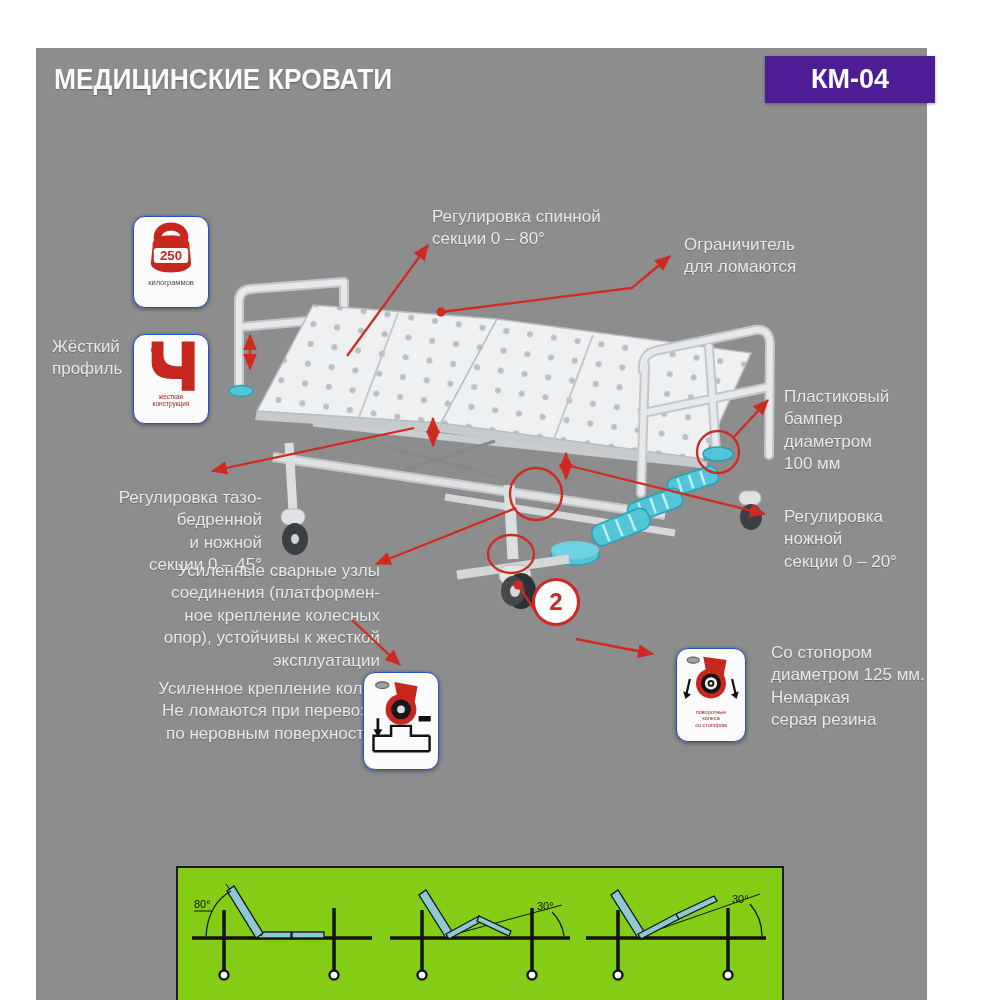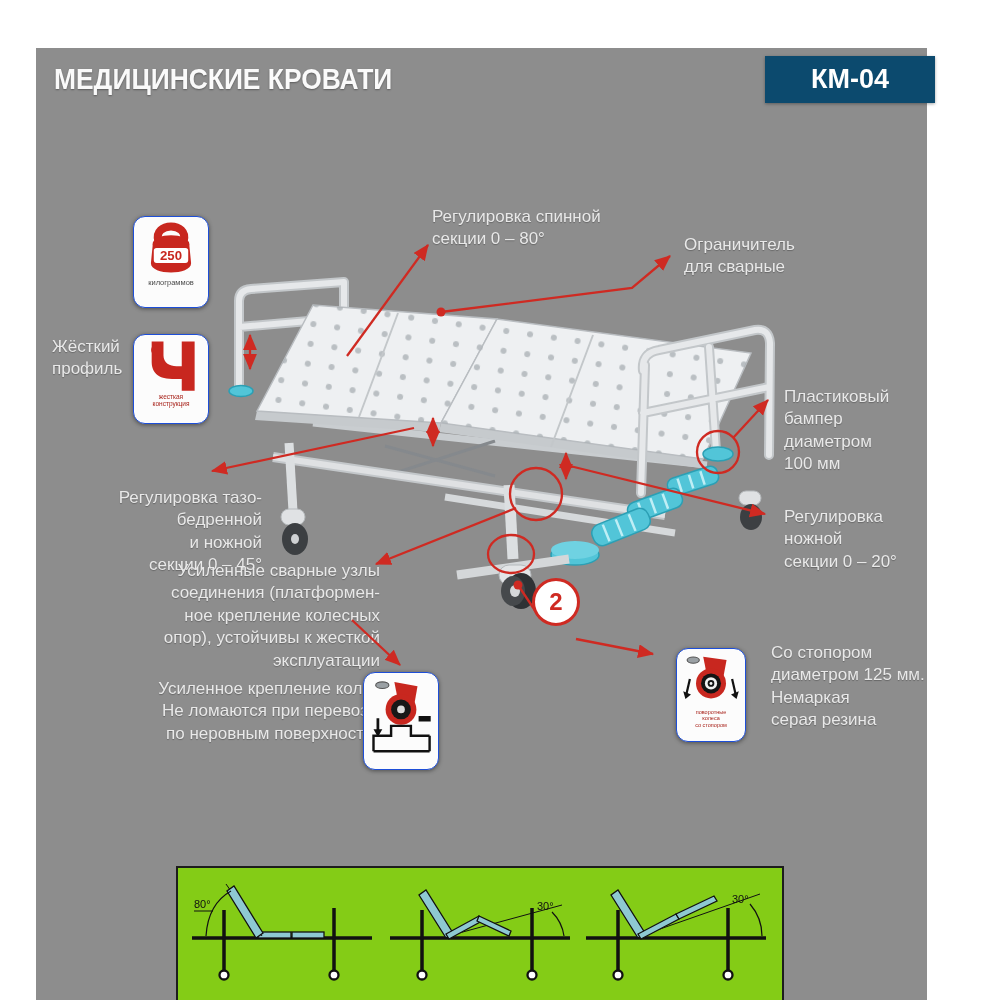--- a/index.html
+++ b/index.html
@@ -2,21 +2,21 @@
 <html><head>
 <meta charset="utf-8">
 <style>
   html,body{margin:0;padding:0;}
   .page{position:relative;width:1000px;height:1000px;background:#ffffff;overflow:hidden;
         font-family:"Liberation Sans",sans-serif;}
   .panel{position:absolute;left:36px;top:0;width:891px;height:1000px;background:#8d8d8d;margin-top:48px;}
   .hdr-title{position:absolute;left:18px;top:14px;color:#fafafa;font-size:30px;font-weight:bold;
              letter-spacing:0px;transform:scaleX(.88);transform-origin:left center;
              text-shadow:0 1px 2px rgba(0,0,0,.35);white-space:nowrap;}
-  .badge{position:absolute;left:729px;top:8px;width:170px;height:47px;background:#0c4a6e;
+  .badge{position:absolute;left:729px;top:8px;width:170px;height:47px;background:#4c1d95;
          color:#ffffff;font-size:27px;font-weight:bold;display:flex;align-items:center;justify-content:center;
          box-shadow:0 1px 3px rgba(0,0,0,.35);}
   .ann{position:absolute;font-size:17px;line-height:1.32;color:#e9e9e9;white-space:pre-line;
        text-shadow:0 1px 1px rgba(0,0,0,.28);}
   .ann.r{text-align:right;}
   .card{position:absolute;background:#fcfcfc;border:1px solid #1d4ed8;border-radius:12px;
         box-shadow:0 1px 4px rgba(0,0,0,.45);display:flex;flex-direction:column;align-items:center;
         justify-content:flex-start;overflow:hidden;}
   .card svg{display:block;}
   .card .cap{white-space:pre-line;text-align:center;line-height:1.15;}
@@ -60,21 +60,21 @@
         <path d="M12,6 h11 v13 c0,7 6,10 12,10 h5 V6 h12 v46 h-12 V41 h-9 C16,41 12,33 12,25 Z" fill="#c8271f"></path>
         <circle cx="17" cy="14" r="5.5" fill="#c8271f"></circle>
       </svg>
       <div class="cap red">жесткая
 конструкция</div>
     </div>
 
     <div class="ann" style="left:396px;top:158px;">Регулировка спинной
 секции 0 – 80°</div>
     <div class="ann" style="left:648px;top:186px;">Ограничитель
-для сварные</div>
+для ломаются</div>
     <div class="ann" style="left:748px;top:338px;">Пластиковый
 бампер
 диаметром
 100 мм</div>
     <div class="ann" style="left:748px;top:458px;">Регулировка
 ножной
 секции 0 – 20°</div>
     <div class="ann r" style="left:4px;top:439px;width:222px;">Регулировка тазо-
 бедренной
 и ножной

